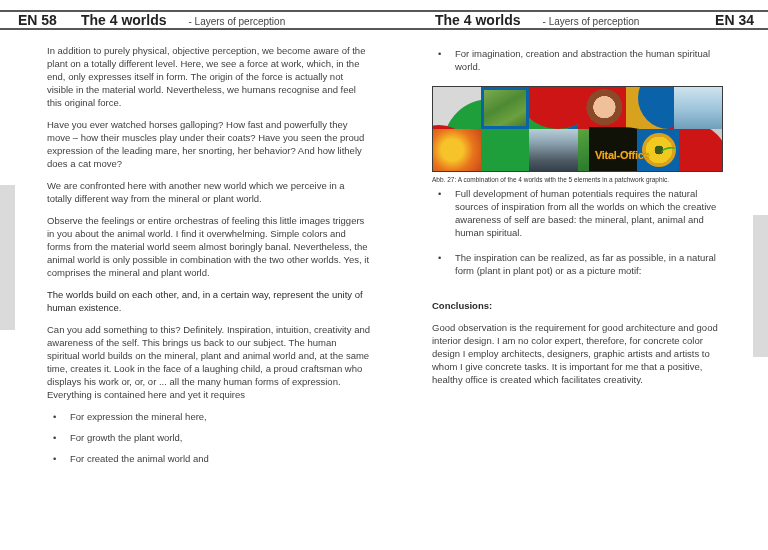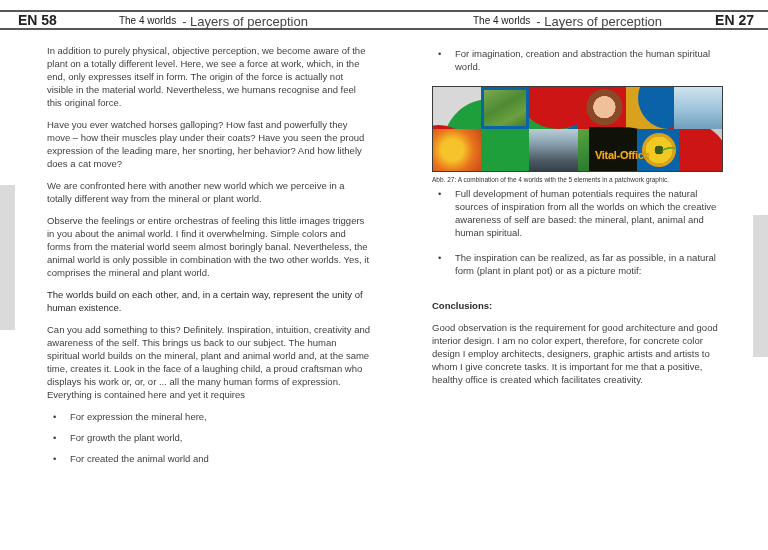--- a/index.html
+++ b/index.html
@@ -15,22 +15,22 @@
   .header-band{
     position:absolute;left:0;right:0;top:10px;height:16px;
     border-top:2px solid #585858;border-bottom:2px solid #585858;
     background:#fff;
   }
   .hdr-group{position:absolute;top:0;height:100%;display:flex;align-items:center;white-space:nowrap;}
   .hdr-left{left:18px;}
   .hdr-mid-right{left:435px;}
   .hdr-pageno-right{right:14px;}
   .pageno{font-size:14px;font-weight:bold;color:#222;}
-  .hdr-title{font-size:10px;font-weight:normal;color:#222;margin-left:38px;}
-  .hdr-sub{font-size:13px;color:#444;margin-left:6px;position:relative;top:1px;}
+  .hdr-title{font-size:14px;font-weight:bold;color:#222;}
+  .hdr-sub{font-size:10px;color:#444;margin-left:22px;position:relative;top:1px;}
   .hdr-gap{display:inline-block;width:24px;}
 
   
   .page-col{position:absolute;top:44px;font-size:9.5px;line-height:13px;}
   .left-col{left:47px;width:324px;}
   .right-col{left:432px;width:291px;}
   .para{margin:0 0 9px 0;}
   .bold-para{margin:0 0 9px 0;font-weight:normal;color:#2b2b2b;}
 
   .bullet-list{margin-top:3px;}
@@ -107,21 +107,21 @@
     <span class="pageno">EN 58</span>
     <span class="hdr-gap"></span>
     <span class="hdr-title">The 4 worlds</span>
     <span class="hdr-sub">- Layers of perception</span>
   </div>
   <div class="hdr-group hdr-mid-right">
     <span class="hdr-title">The 4 worlds</span>
     <span class="hdr-sub">- Layers of perception</span>
   </div>
   <div class="hdr-group hdr-pageno-right">
-    <span class="pageno">EN 27</span>
+    <span class="pageno">EN 34</span>
   </div>
 </div>
 
 <div class="page-col left-col">
   <p class="para">In addition to purely physical, objective perception, we become aware of the plant on a totally different level. Here, we see a force at work, which, in the end, only expresses itself in form. The origin of the force is actually not visible in the material world. Nevertheless, we humans recognise and feel this original force.</p>
   <p class="para">Have you ever watched horses galloping? How fast and powerfully they move – how their muscles play under their coats? Have you seen the proud expression of the leading mare, her snorting, her behavior? And how lithely does a cat move?</p>
   <p class="para">We are confronted here with another new world which we perceive in a totally different way from the mineral or plant world.</p>
   <p class="para">Observe the feelings or entire orchestras of feeling this little images triggers in you about the animal world. I find it overwhelming. Simple colors and forms from the material world seem almost boringly banal. Nevertheless, the animal world is only possible in combination with the two other worlds. Yes, it comprises the mineral and plant world.</p>
   <p class="bold-para">The worlds build on each other, and, in a certain way, represent the unity of human existence.</p>
   <p class="para">Can you add something to this? Definitely. Inspiration, intuition, creativity and awareness of the self. This brings us back to our subject. The human spiritual world builds on the mineral, plant and animal world and, at the same time, creates it. Look in the face of a laughing child, a proud craftsman who displays his work or, or, or ... all the many human forms of expression. Everything is contained here and yet it requires</p>

